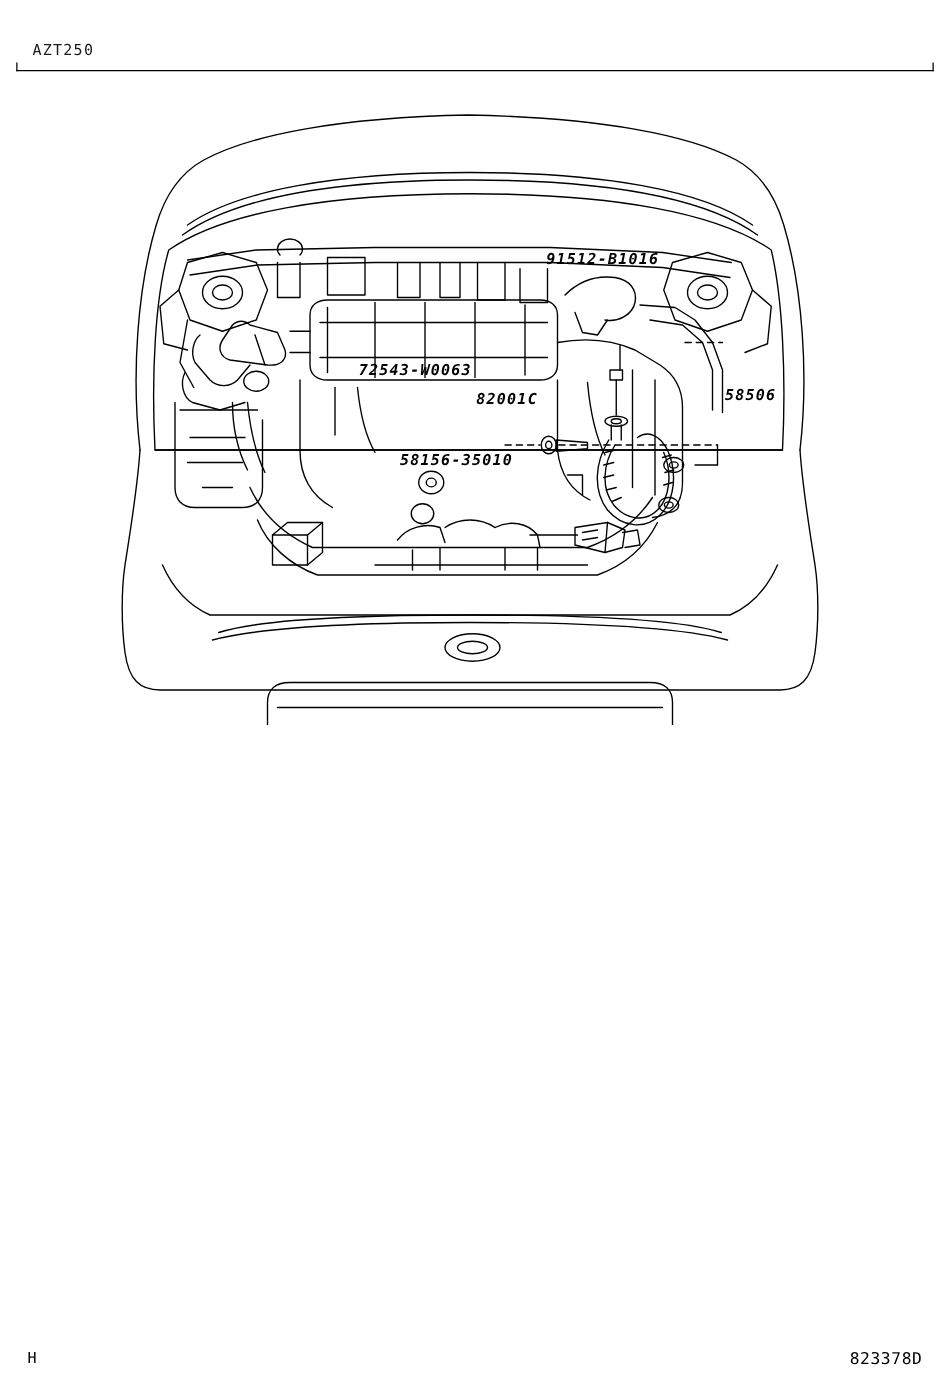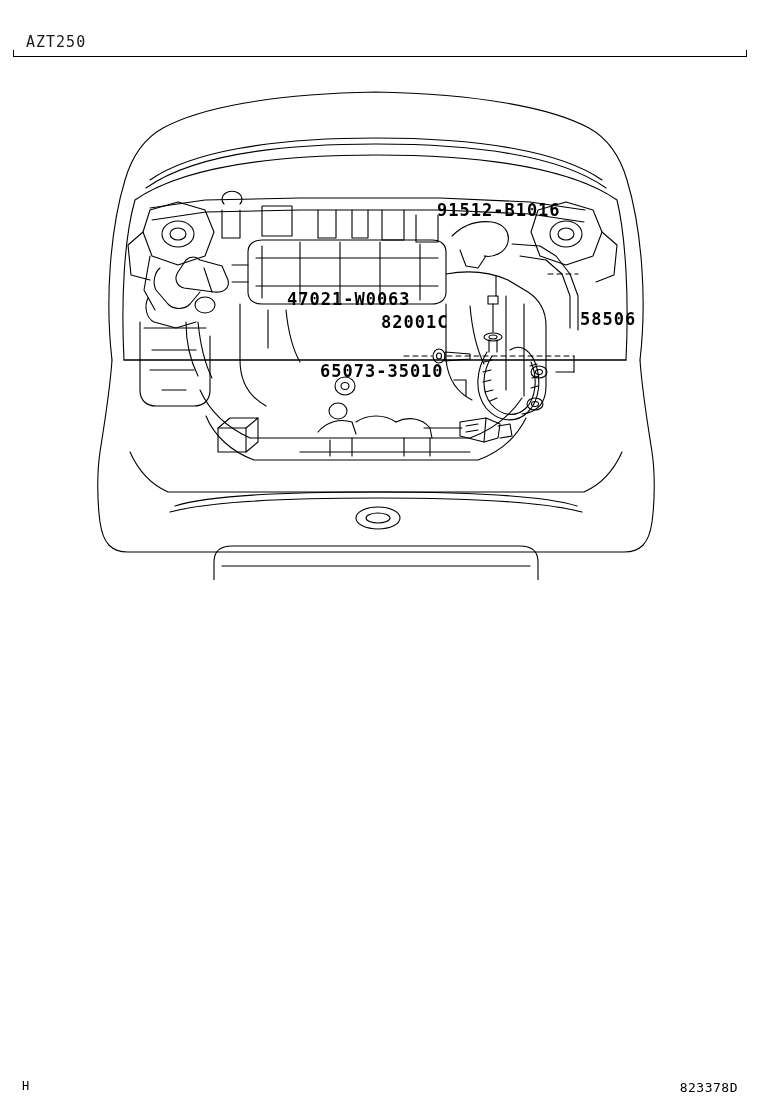--- a/index.html
+++ b/index.html
@@ -17,21 +17,21 @@
   }
   .page {
     position: absolute;
     inset: 0;
   }
   
   .header-code {
     position: absolute;
     left: 26px;
     top: 33px;
-    font-size: 15px;
+    font-size: 12px;
     letter-spacing: 1px;
     color: #1a1a1a;
   }
   .header-rule {
     position: absolute;
     left: 13px;
     top: 56px;
     width: 734px;
     height: 1px;
     background: #000;
@@ -83,23 +83,24 @@
   
   .label {
     position: absolute;
     font-family: "DejaVu Sans Mono", monospace;
     font-size: 15px;
     letter-spacing: 0.5px;
     color: #000;
     white-space: nowrap;
   }
   .label.big {
-    font-size: 17px;
+    font-size: 12px;
     font-weight: bold;
     letter-spacing: 1px;
+    font-style: italic;
   }
   .l-91512 { left: 437px; top: 200px; }
   .l-90119 { left: 287px; top: 289px; }
   .l-82001c { left: 381px; top: 312px; }
   .l-82001  { left: 580px; top: 309px; }
   .l-87616  { left: 320px; top: 361px; }
 </style>
 </head>
 <body>
 
@@ -236,21 +237,21 @@
         <path d="M447,296 L574,296" stroke-dasharray="5,4"></path>
         <path d="M574,296 L574,312"></path>
         <path d="M556,312 L574,312"></path>
         <path d="M454,320 L466,320 L466,336" stroke-dasharray="0"></path>
         <path d="M424,368 L462,368"></path>
       </g>
     </svg>
   </div>
 
   <div class="label big l-91512">91512-B1016</div>
-  <div class="label big l-90119">47021-W0063</div>
+  <div class="label big l-90119">72543-W0063</div>
   <div class="label big l-82001c">82001C</div>
   <div class="label big l-82001">58506</div>
-  <div class="label big l-87616">65073-35010</div>
+  <div class="label big l-87616">58156-35010</div>
 
   <div class="footer-left">H</div>
   <div class="footer-right">823378D</div>
 
 </div>
 
 </body></html>

